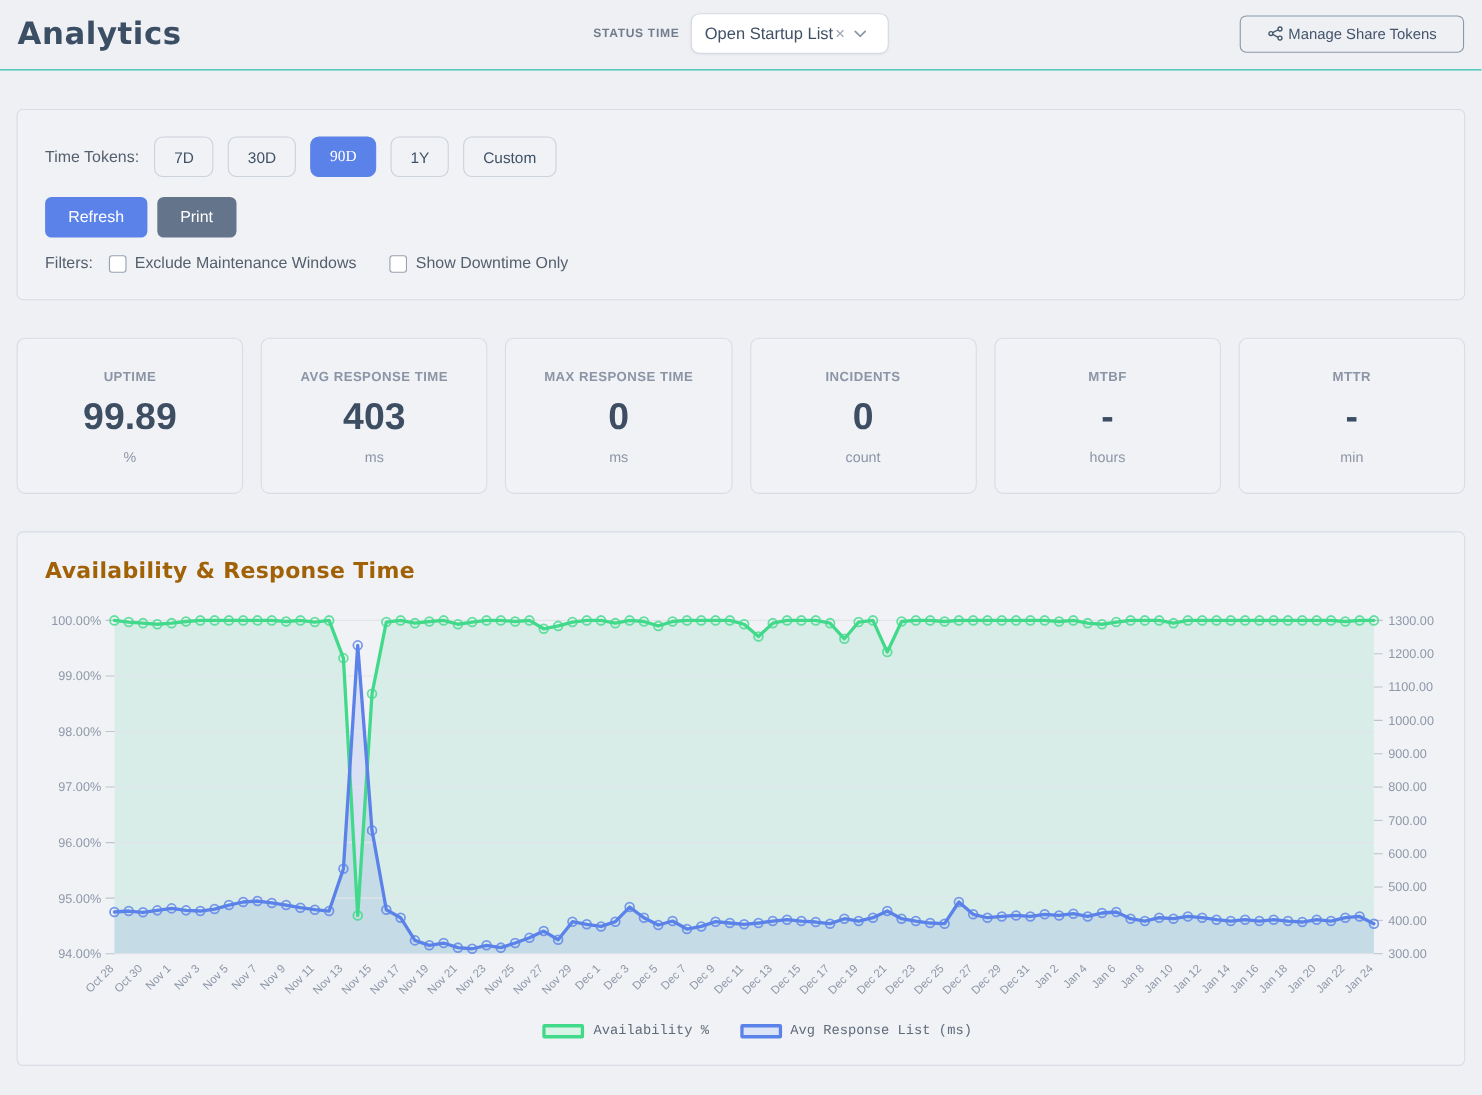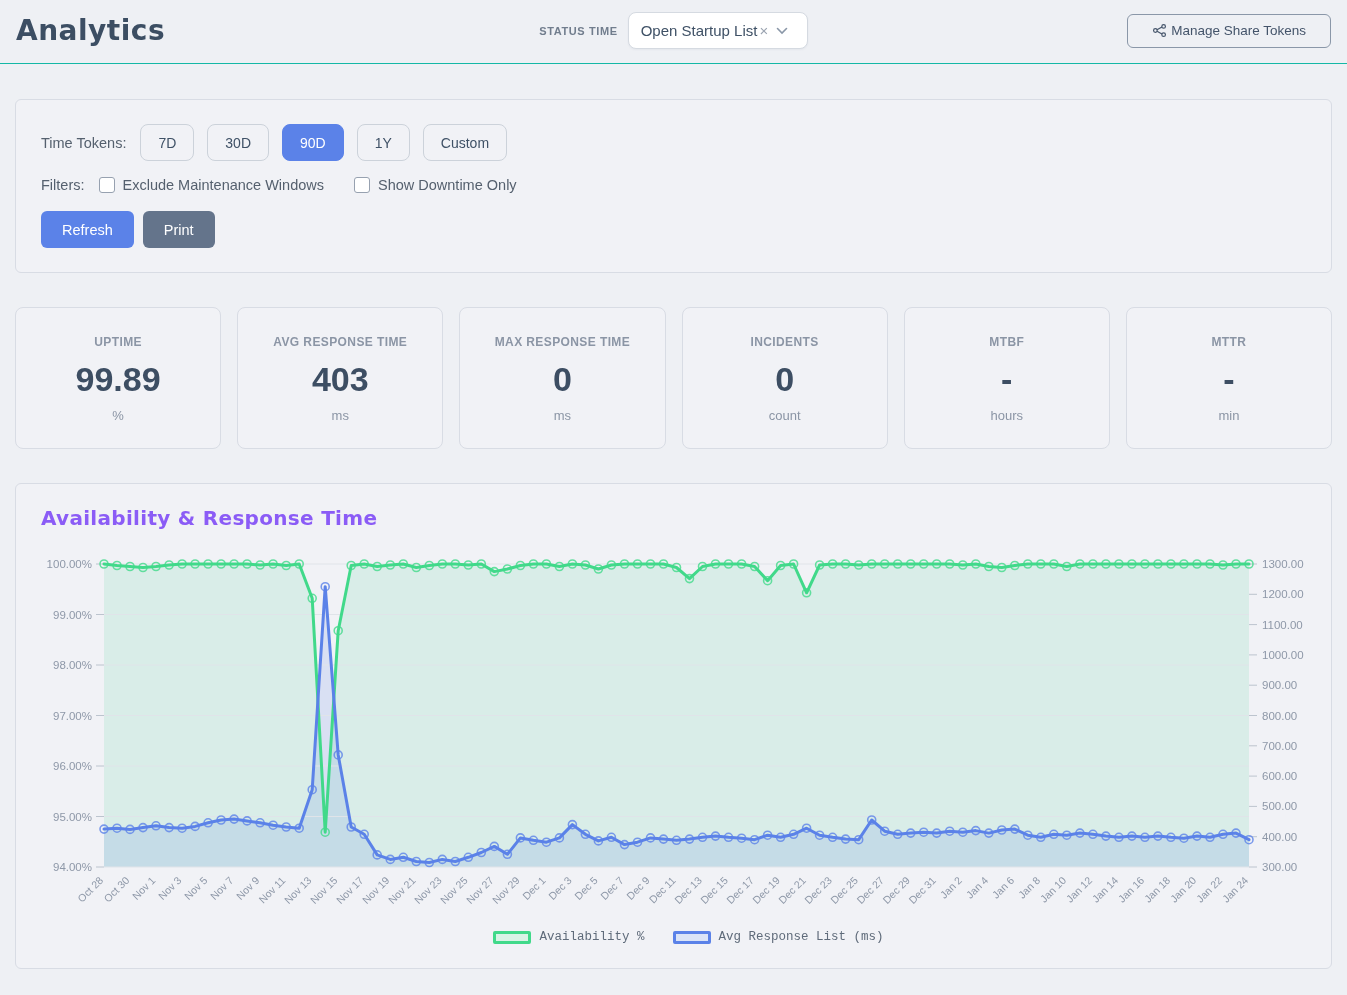--- a/index.html
+++ b/index.html
@@ -18,40 +18,40 @@
   .header-right { flex:1; display:flex; justify-content:flex-end; }
   .tokens-btn { display:flex; align-items:center; gap:4px; background:transparent; border:1px solid #8a97a8; border-radius:6px; height:34px; padding:0 24px; font-size:13.5px; color:#44546a; cursor:pointer; font-family:inherit; }
 
   
   .panel { margin:0 15px; background:#f1f2f6; border:1px solid #d8dce4; border-radius:6px; }
   .controls { margin-top:35px; padding:24px 25px; }
   .row { display:flex; align-items:center; }
   .row-label { font-size:14.5px; color:#55606e; margin-right:14px; }
   .period-group { display:flex; gap:13px; }
   .period-btn { border:1px solid #ccd2da; background:transparent; border-radius:8px; height:37px; padding:0 17px; font-size:14px; color:#3f5166; cursor:pointer; font-family:inherit; }
-  .period-btn.active { background:#5b82e8; border-color:#5b82e8; color:#fff; }
+  .period-btn.active { background:#5b82e8; border-color:#5b82e8; color:#fff;font-family:Liberation Serif, serif; }
   .filters-row { margin-top:16px; }
   .checkbox-group { display:flex; align-items:center; gap:8px; margin-right:30px; }
   .checkbox-group input { width:16px; height:16px; appearance:none; -webkit-appearance:none; background:#fff; border:1.5px solid #97a1b0; border-radius:3px; cursor:pointer; }
   .checkbox-group label { font-size:14.5px; color:#55606e; cursor:pointer; }
   .actions-row { margin-top:18px; gap:9px; }
   .btn { border:none; border-radius:6px; height:37px; padding:0 21px; font-size:14.5px; color:#fff; cursor:pointer; font-family:inherit; }
   .btn-refresh { background:#5b82e8; }
   .btn-print { background:#64748b; }
 
   
   .stats-row { display:flex; gap:16px; margin:34px 15px 0; }
   .stat-card { flex:1; background:#f1f2f6; border:1px solid #d8dce4; border-radius:8px; text-align:center; padding:27px 4px 25px; }
   .stat-title { font-size:12px; color:#8b95a5; letter-spacing:0.4px; font-weight:bold; }
   .stat-value { font-size:34px; font-weight:bold; color:#3d4e63; margin-top:12px; line-height:1.1; }
   .stat-unit { font-size:13px; color:#8b95a5; margin-top:10px; }
 
   
   .chart-panel { margin-top:34px; height:486px; position:relative; }
-  .chart-title { position:absolute; top:22px; left:25px; font-family:"DejaVu Sans",sans-serif; font-size:20px; font-weight:bold; color:#8b5cf6; letter-spacing:0.3px; }
+  .chart-title { position:absolute; top:22px; left:25px; font-family:"DejaVu Sans",sans-serif; font-size:20px; font-weight:bold; color:#a16207; letter-spacing:0.3px; }
   #availability-chart { position:absolute; top:0; left:0; }
   .legend { position:absolute; bottom:24px; left:15px; width:100%; display:flex; justify-content:center; gap:28px;font-family:Liberation Mono, monospace; }
   .legend-item { display:flex; align-items:center; gap:8px; cursor:pointer; }
   .legend-swatch { width:38px; height:13px; border-radius:2px; }
   .swatch-green { border:3px solid #41d98a; background:#d9f3e6; }
   .swatch-blue { border:3px solid #5b82e8; background:#dbe4f7; }
   .legend-label { font-size:12.5px; color:#5f6b7a; }
 </style>
 </head>
 <body>
@@ -93,34 +93,34 @@
   <div class="row">
     <span class="row-label">Time Tokens:</span>
     <div class="period-group">
       <button class="period-btn">7D</button>
       <button class="period-btn">30D</button>
       <button class="period-btn active">90D</button>
       <button class="period-btn">1Y</button>
       <button class="period-btn">Custom</button>
     </div>
   </div>
+  <div class="row actions-row">
+    <button class="btn btn-refresh">Refresh</button>
+    <button class="btn btn-print">Print</button>
+  </div>
   <div class="row filters-row">
     <span class="row-label">Filters:</span>
     <div class="checkbox-group">
       <input type="checkbox" id="cb-maint" style="">
       <label for="cb-maint">Exclude Maintenance Windows</label>
     </div>
     <div class="checkbox-group">
       <input type="checkbox" id="cb-down" style="">
       <label for="cb-down">Show Downtime Only</label>
     </div>
-  </div>
-  <div class="row actions-row">
-    <button class="btn btn-refresh">Refresh</button>
-    <button class="btn btn-print">Print</button>
   </div>
 </div>
 
 <div class="stats-row">
   <div class="stat-card">
     <div class="stat-title">UPTIME</div>
     <div class="stat-value">99.89</div>
     <div class="stat-unit">%</div>
   </div>
   <div class="stat-card">

